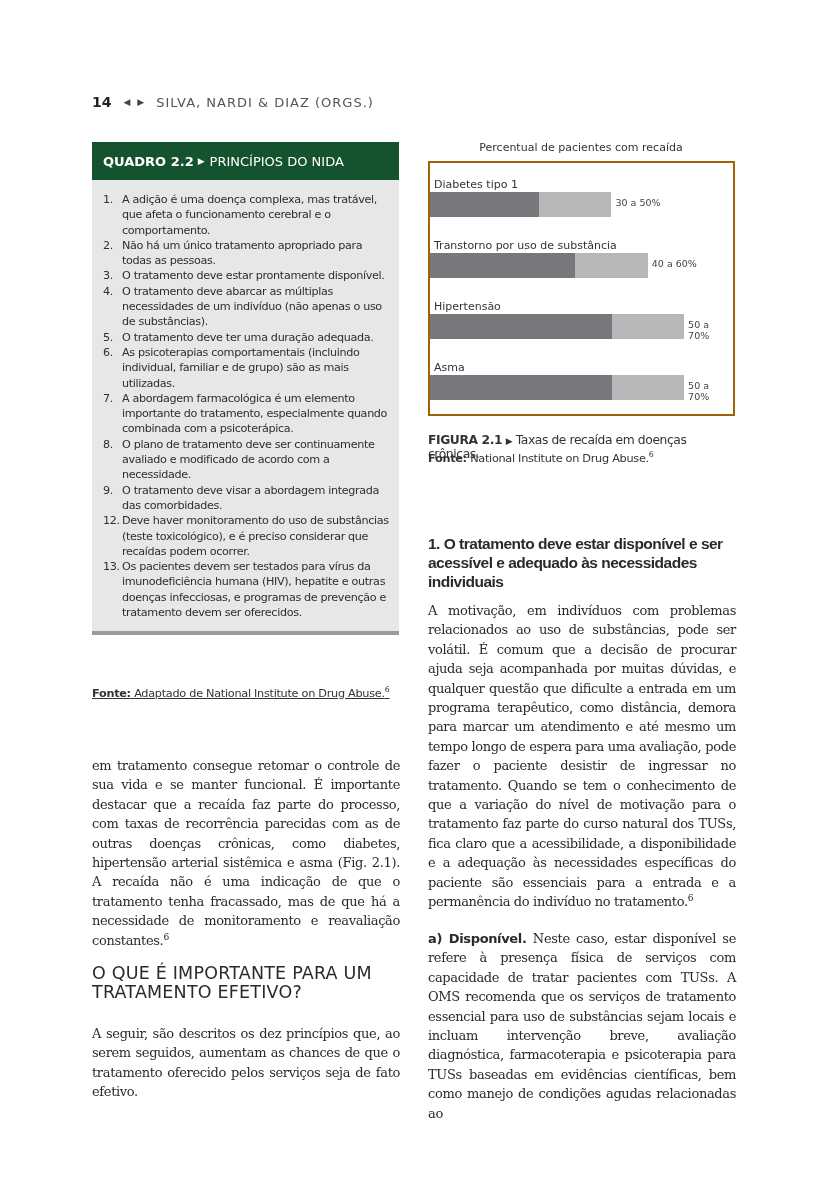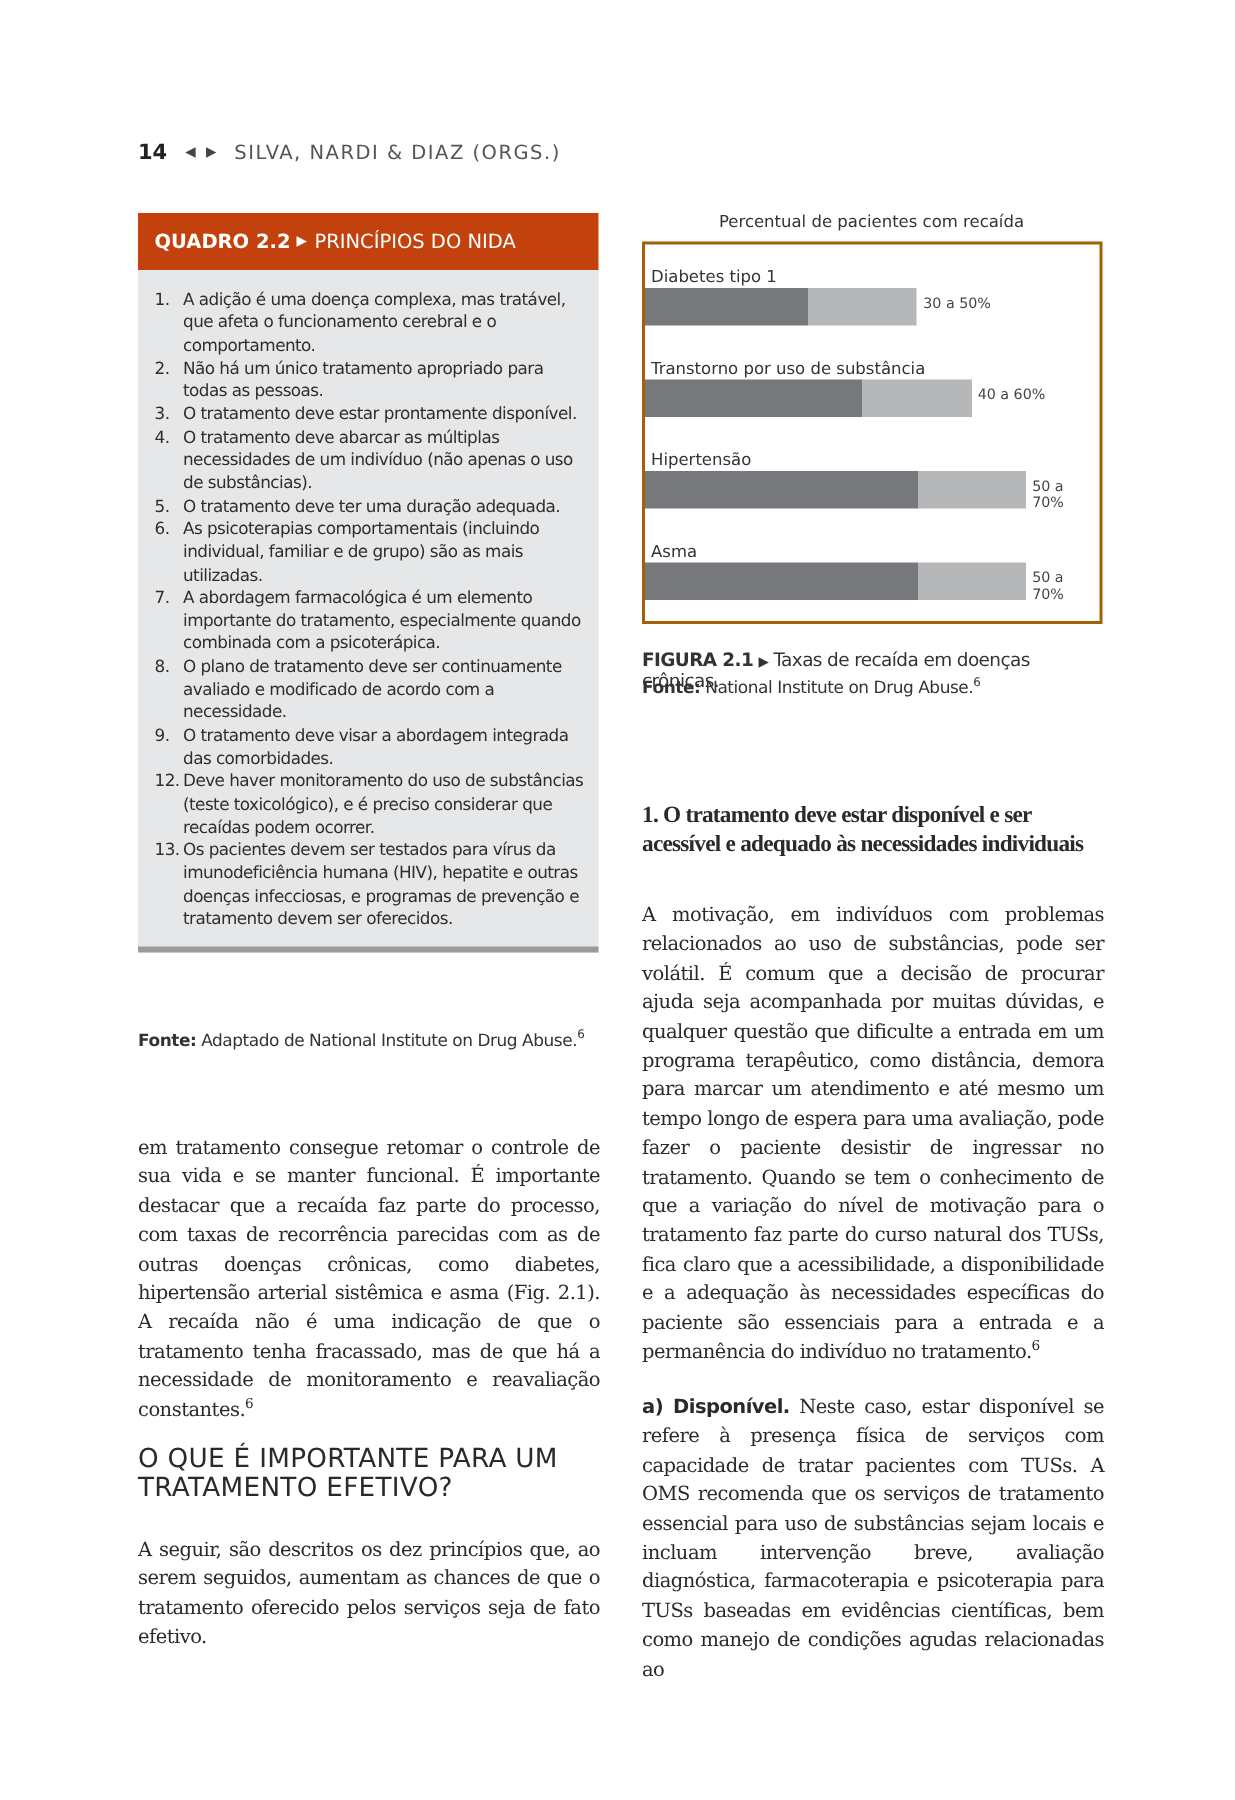--- a/index.html
+++ b/index.html
@@ -5,29 +5,29 @@
   * { box-sizing: border-box; margin: 0; padding: 0; }
   html, body { width: 823px; height: 1200px; background: #ffffff; }
   body { position: relative; font-family: "Liberation Sans", sans-serif; color: #2a2a2a; overflow: hidden; }
 
   .running-head { position: absolute; left: 92px; top: 94px; font-family: "DejaVu Sans", sans-serif; font-size: 13px; letter-spacing: 1px; color: #555; display: flex; align-items: center; text-align: center; }
   .running-head .pg { font-weight: bold; color: #222; font-size: 14px; margin-right: 12px; letter-spacing: 0; }
   .running-head .arrows { font-size: 9px; color: #444; margin-right: 10px; letter-spacing: 2px; }
 
   
   .quadro { position: absolute; left: 92px; top: 142px; width: 307px; }
-  .quadro-head { background: #c2410c; color: #fff; height: 38px; display: flex; align-items: center; padding-left: 11px; font-family: "DejaVu Sans", sans-serif; font-size: 13px; }
+  .quadro-head { background: #14532d; color: #fff; height: 38px; display: flex; align-items: center; padding-left: 11px; font-family: "DejaVu Sans", sans-serif; font-size: 13px; }
   .quadro-head .q-label { font-weight: bold; margin-right: 4px; }
   .quadro-head .q-tri { font-size: 9px; margin-right: 5px; }
   .quadro-body { background: #e6e7e8; padding: 12px 10px 11px 10px; border-bottom: 4px solid #9a9b9d; }
   .quadro-body ol { list-style: none; }
   .quadro-body li { display: flex; font-family: "DejaVu Sans", sans-serif; font-size: 11.2px; line-height: 15.3px; color: #2e2e2e; letter-spacing: -0.35px; }
   .quadro-body li .num { width: 20px; flex: 0 0 20px; padding-left: 1px; }
   .quadro-body li .txt { flex: 1; }
-  .quadro-fonte { position: absolute; left: 92px; top: 687px; font-family: "DejaVu Sans", sans-serif; font-size: 11.3px; color: #333; letter-spacing: -0.3px; }
+  .quadro-fonte { position: absolute; left: 92px; top: 687px; font-family: "DejaVu Sans", sans-serif; font-size: 11.3px; color: #333; letter-spacing: -0.3px; text-decoration: underline; }
   .bold { font-weight: bold; }
   sup { font-size: 0.7em; vertical-align: super; line-height: 0; }
 
   
   .fig-title { position: absolute; left: 428px; top: 141px; width: 306px; text-align: center; font-family: "DejaVu Sans", sans-serif; font-size: 11px; color: #333; }
   .fig-frame { position: absolute; left: 428px; top: 161px; width: 307px; height: 255px; border: 2px solid #a16207; }
   .bar-group { position: absolute; left: 0; width: 100%; }
   .bar-label { position: absolute; left: 4px; font-family: "DejaVu Sans", sans-serif; font-size: 11px; color: #333; }
   .bar-track { position: absolute; left: 0; top: 14px; height: 25px; }
   .bar-dark { position: absolute; left: 0; top: 0; height: 25px; background: #77787b; }
@@ -37,21 +37,21 @@
   .fig-caption .f-label { font-weight: bold; }
   .fig-source { position: absolute; left: 428px; top: 452px; font-family: "DejaVu Sans", sans-serif; font-size: 11.3px; color: #333; letter-spacing: -0.3px; }
 
   
   .serif { font-family: "DejaVu Serif", serif; font-size: 13px; line-height: 19.4px; color: #2a2a2a; text-align: justify; letter-spacing: -0.35px; }
   .col-left-text { position: absolute; left: 92px; top: 756px; width: 308px; }
   .col-right-text { position: absolute; left: 428px; top: 601px; width: 308px; }
   .col-right-text2 { position: absolute; left: 428px; top: 929px; width: 308px; }
   .col-left-text2 { position: absolute; left: 92px; top: 1024px; width: 308px; }
   .h-section { position: absolute; left: 92px; top: 964px; width: 310px; font-family: "DejaVu Sans", sans-serif; font-size: 17.5px; line-height: 19px; color: #2a2a2a; letter-spacing: 0.2px; font-weight: normal; }
-  .h-sub { position: absolute; left: 428px; top: 534px; width: 310px; font-family: Liberation Serif, serif; font-size: 15.5px; line-height: 19px; font-weight: bold; color: #2a2a2a; letter-spacing: -0.5px; }
+  .h-sub { position: absolute; left: 428px; top: 534px; width: 310px; font-family: Liberation Sans, sans-serif; font-size: 15.5px; line-height: 19px; font-weight: bold; color: #2a2a2a; letter-spacing: -0.5px; }
   .serif .lead { font-family: "DejaVu Sans", sans-serif; font-weight: bold; }
 </style>
 </head>
 <body>
 
 <div class="running-head">
   <span class="pg">14</span>
   <span class="arrows">◀ ▶</span>
   <span>SILVA, NARDI &amp; DIAZ (ORGS.)</span>
 </div>

